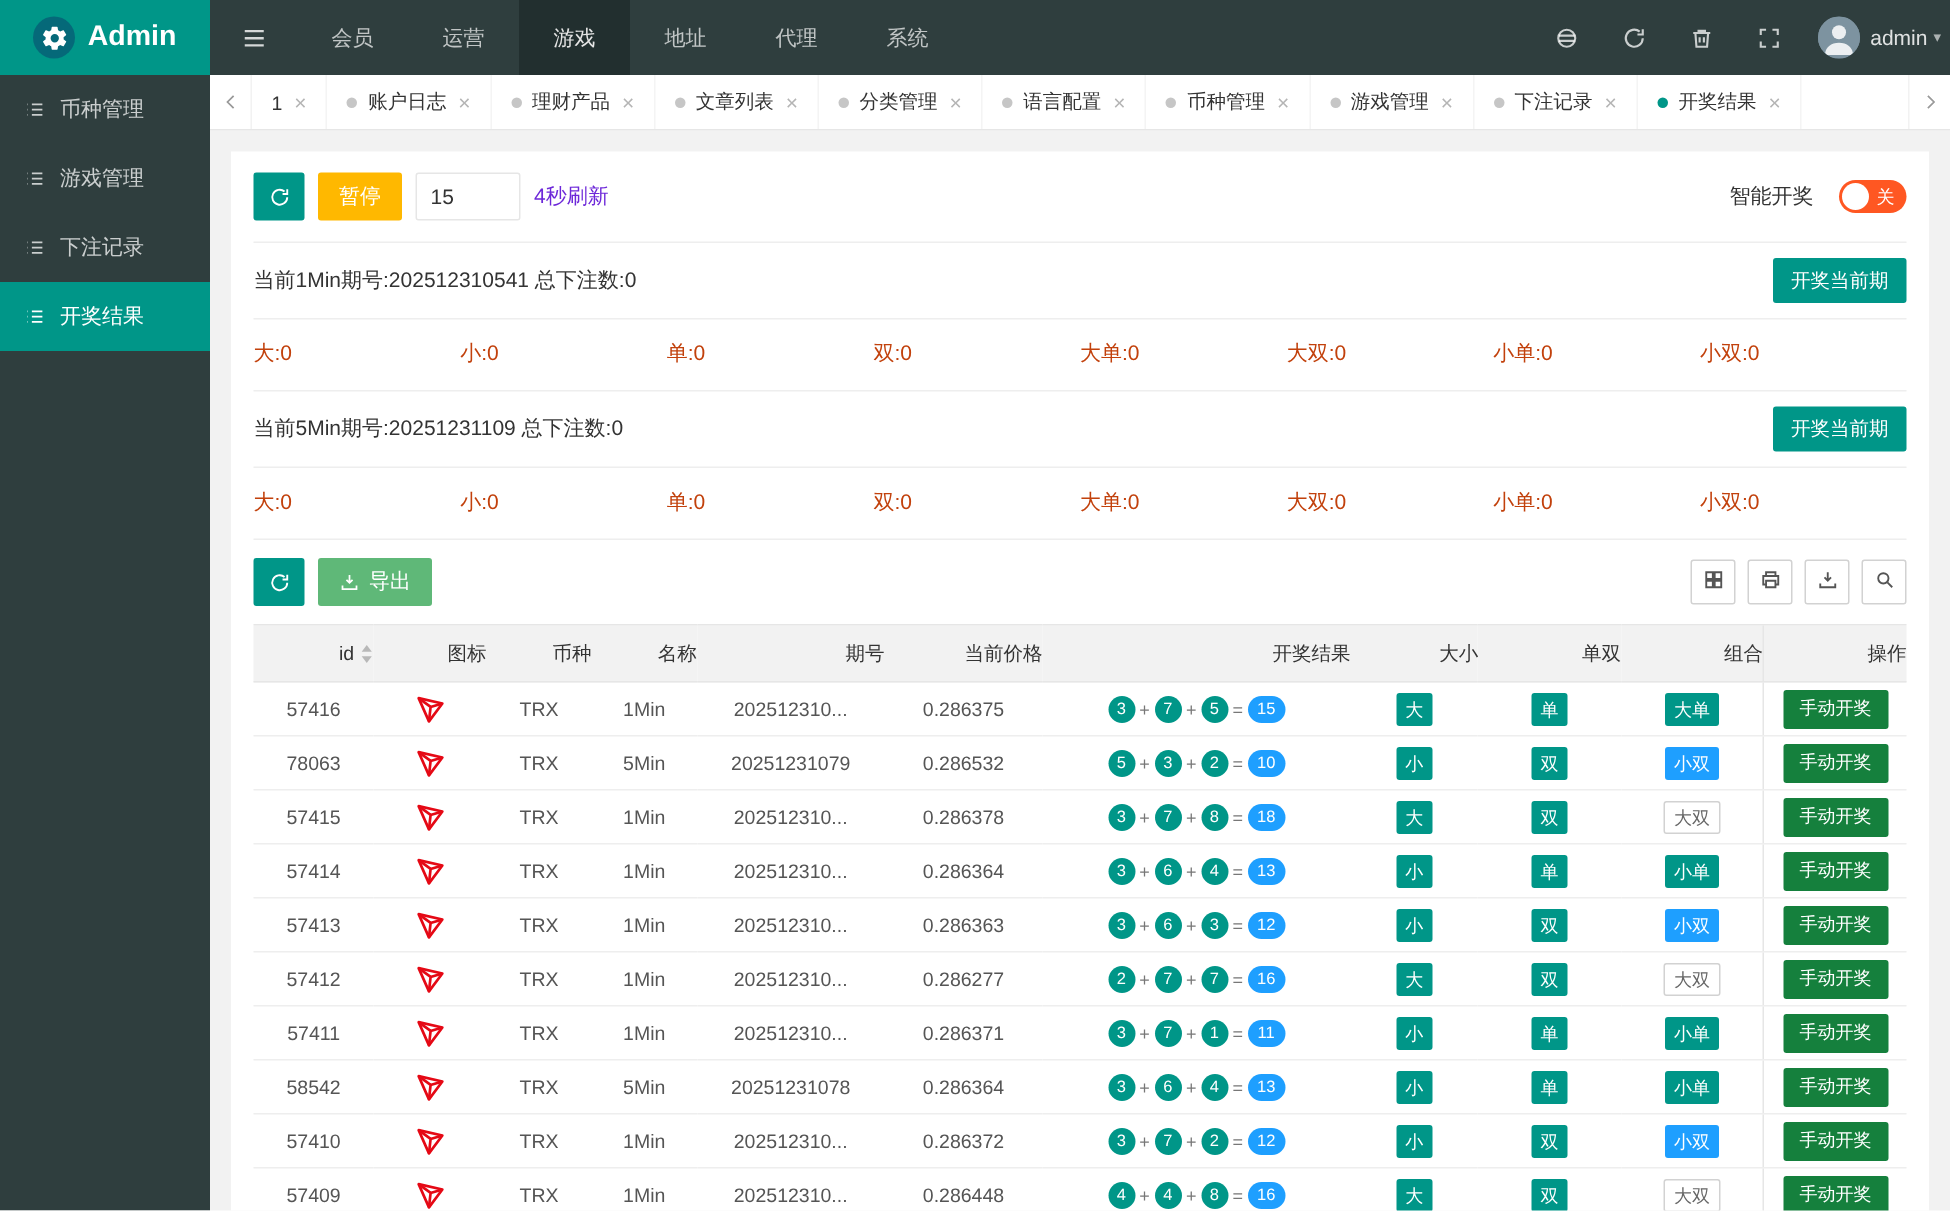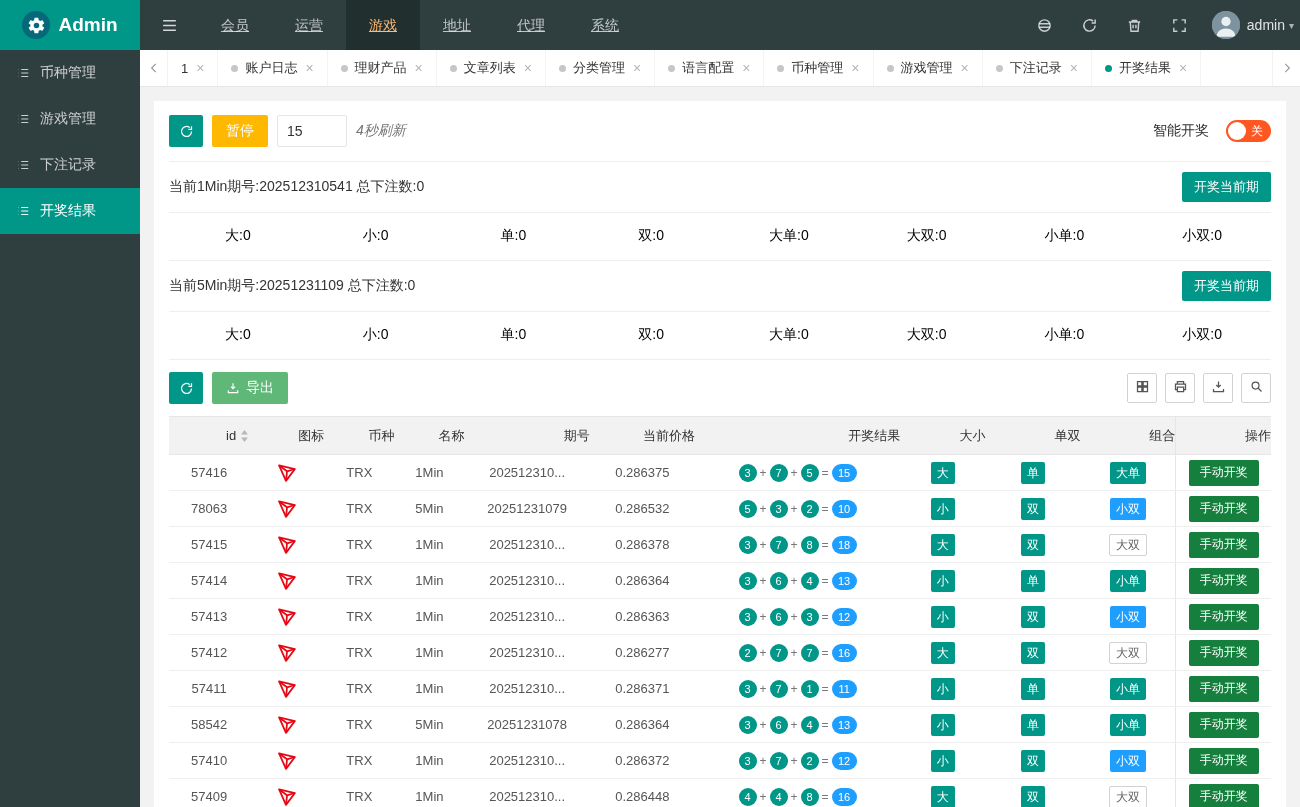--- a/index.html
+++ b/index.html
@@ -7,22 +7,22 @@
   body { font-family:"Liberation Sans","DejaVu Sans",sans-serif; background:#f2f2f2; font-size:14px; color:#333; position:relative; }
 
   
   .topbar { position:absolute; top:0; left:0; right:0; height:50px; background:#2f3e3e; display:flex; align-items:stretch; z-index:20; }
   .logo { width:140px; background:#009688; color:#fff; display:flex; align-items:center; justify-content:center; gap:8px; font-weight:bold; font-size:19px; }
   .logo-icon { width:28px; height:28px; border-radius:50%; background:rgba(10,70,110,.55); display:flex; align-items:center; justify-content:center; }
   .logo-icon svg { width:19px; height:19px; }
   .hamburger { width:58px; color:rgba(255,255,255,.8); display:flex; align-items:center; justify-content:center; cursor:pointer; }
   .hamburger svg { width:19px; height:19px; }
   .topnav { display:flex; }
-  .nav-item { padding:0 23px; line-height:50px; color:rgba(255,255,255,.7); font-size:14px; cursor:pointer;text-decoration:underline; }
-  .nav-item.active { background:#222f2f; color:#fdba74; }
+  .nav-item { padding:0 23px; line-height:50px; color:rgba(255,255,255,.7); font-size:14px; cursor:pointer; }
+  .nav-item.active { background:#222f2f; color:#e5e5e5; }
   .topbar-right { margin-left:auto; display:flex; align-items:center; padding-right:6px; }
   .top-icon { width:45px; height:50px; display:flex; align-items:center; justify-content:center; color:rgba(255,255,255,.75); cursor:pointer; }
   .top-icon svg { width:17px; height:17px; }
   .avatar { width:28px; height:28px; border-radius:50%; background:#7d93a0; overflow:hidden; margin-left:10px; }
   .avatar svg { width:28px; height:28px; display:block; }
   .username { color:rgba(255,255,255,.85); padding:0 4px 0 7px; font-size:14px; }
   .caret { color:rgba(255,255,255,.6); font-size:10px; }
 
   
   .sidebar { position:absolute; top:50px; left:0; bottom:0; width:140px; background:#2f3e3e; z-index:10; }
@@ -47,33 +47,33 @@
   .card { background:#fff; padding:12px 15px; height:840px; }
 
   .controls-row { display:flex; align-items:center; gap:9px; padding:2px 0 14px; }
   .icon-btn { width:34px; height:32px; background:#009688; color:#fff; border:none; border-radius:2px; display:flex; align-items:center; justify-content:center; cursor:pointer; }
   .icon-btn svg { width:15px; height:15px; }
   .btn { border:none; border-radius:2px; height:32px; padding:0 14px; font-size:14px; color:#fff; cursor:pointer; font-family:inherit; }
   .btn.yellow { background:#FFB800; }
   .btn.green { background:#5FB878; display:inline-flex; align-items:center; gap:6px; }
   .btn-ico svg { width:14px; height:14px; display:block; }
   .interval-input { width:70px; height:32px; border:1px solid #e6e6e6; border-radius:2px; padding:0 9px; font-size:14px; color:#333; font-family:inherit; }
-  .note { font-size:14px; color:#737373;font-style:italic; }
+  .note { font-size:14px; color:#6d28d9; }
   .spacer { flex:1; }
   .smart-label { font-size:14px; color:#333; margin-right:8px; }
   .switch { width:45px; height:22px; border-radius:11px; background:#FF5722; position:relative; display:flex; align-items:center; cursor:pointer; }
   .switch .knob { width:18px; height:18px; background:#fff; border-radius:50%; position:absolute; left:2px; top:2px; }
   .switch .switch-text { color:#fff; font-size:12px; margin-left:25px; }
 
   #periods { border-bottom:1px solid #eee; margin-bottom:12px; }
   .period-head { display:flex; align-items:center; border-top:1px solid #eee; padding:10px 0; }
   .period-title { font-size:14px; color:#333; }
   .btn.teal-solid { margin-left:auto; background:#009688; height:30px; padding:0 12px; font-size:13px; }
   .stats { display:flex; border-top:1px solid #eee; padding:14px 0 15px; }
-  .stat { flex:1; font-size:14px; color:#000000;text-align:center; }
+  .stat { flex:1; font-size:14px; color:#c2410c; }
 
   .table-toolbar { display:flex; align-items:center; gap:9px; margin:4px 0 12px; }
   .tool-group { margin-left:auto; display:flex; gap:8px; }
   .tool-btn { width:30px; height:30px; border:1px solid #d2d2d2; background:#fff; color:#555; border-radius:2px; display:flex; align-items:center; justify-content:center; cursor:pointer; }
   .tool-btn svg { width:15px; height:15px; }
 
   table { width:100%; border-collapse:collapse; table-layout:fixed; }
   thead th { background:#f2f2f2; height:38px; font-weight:400; font-size:13px; color:#333; border-top:1px solid #e6e6e6; border-bottom:1px solid #e6e6e6; text-align:right; }
   thead th .sort { display:inline-flex; vertical-align:middle; margin-left:4px; cursor:pointer; }
   thead th .sort svg { width:9px; height:14px; }

